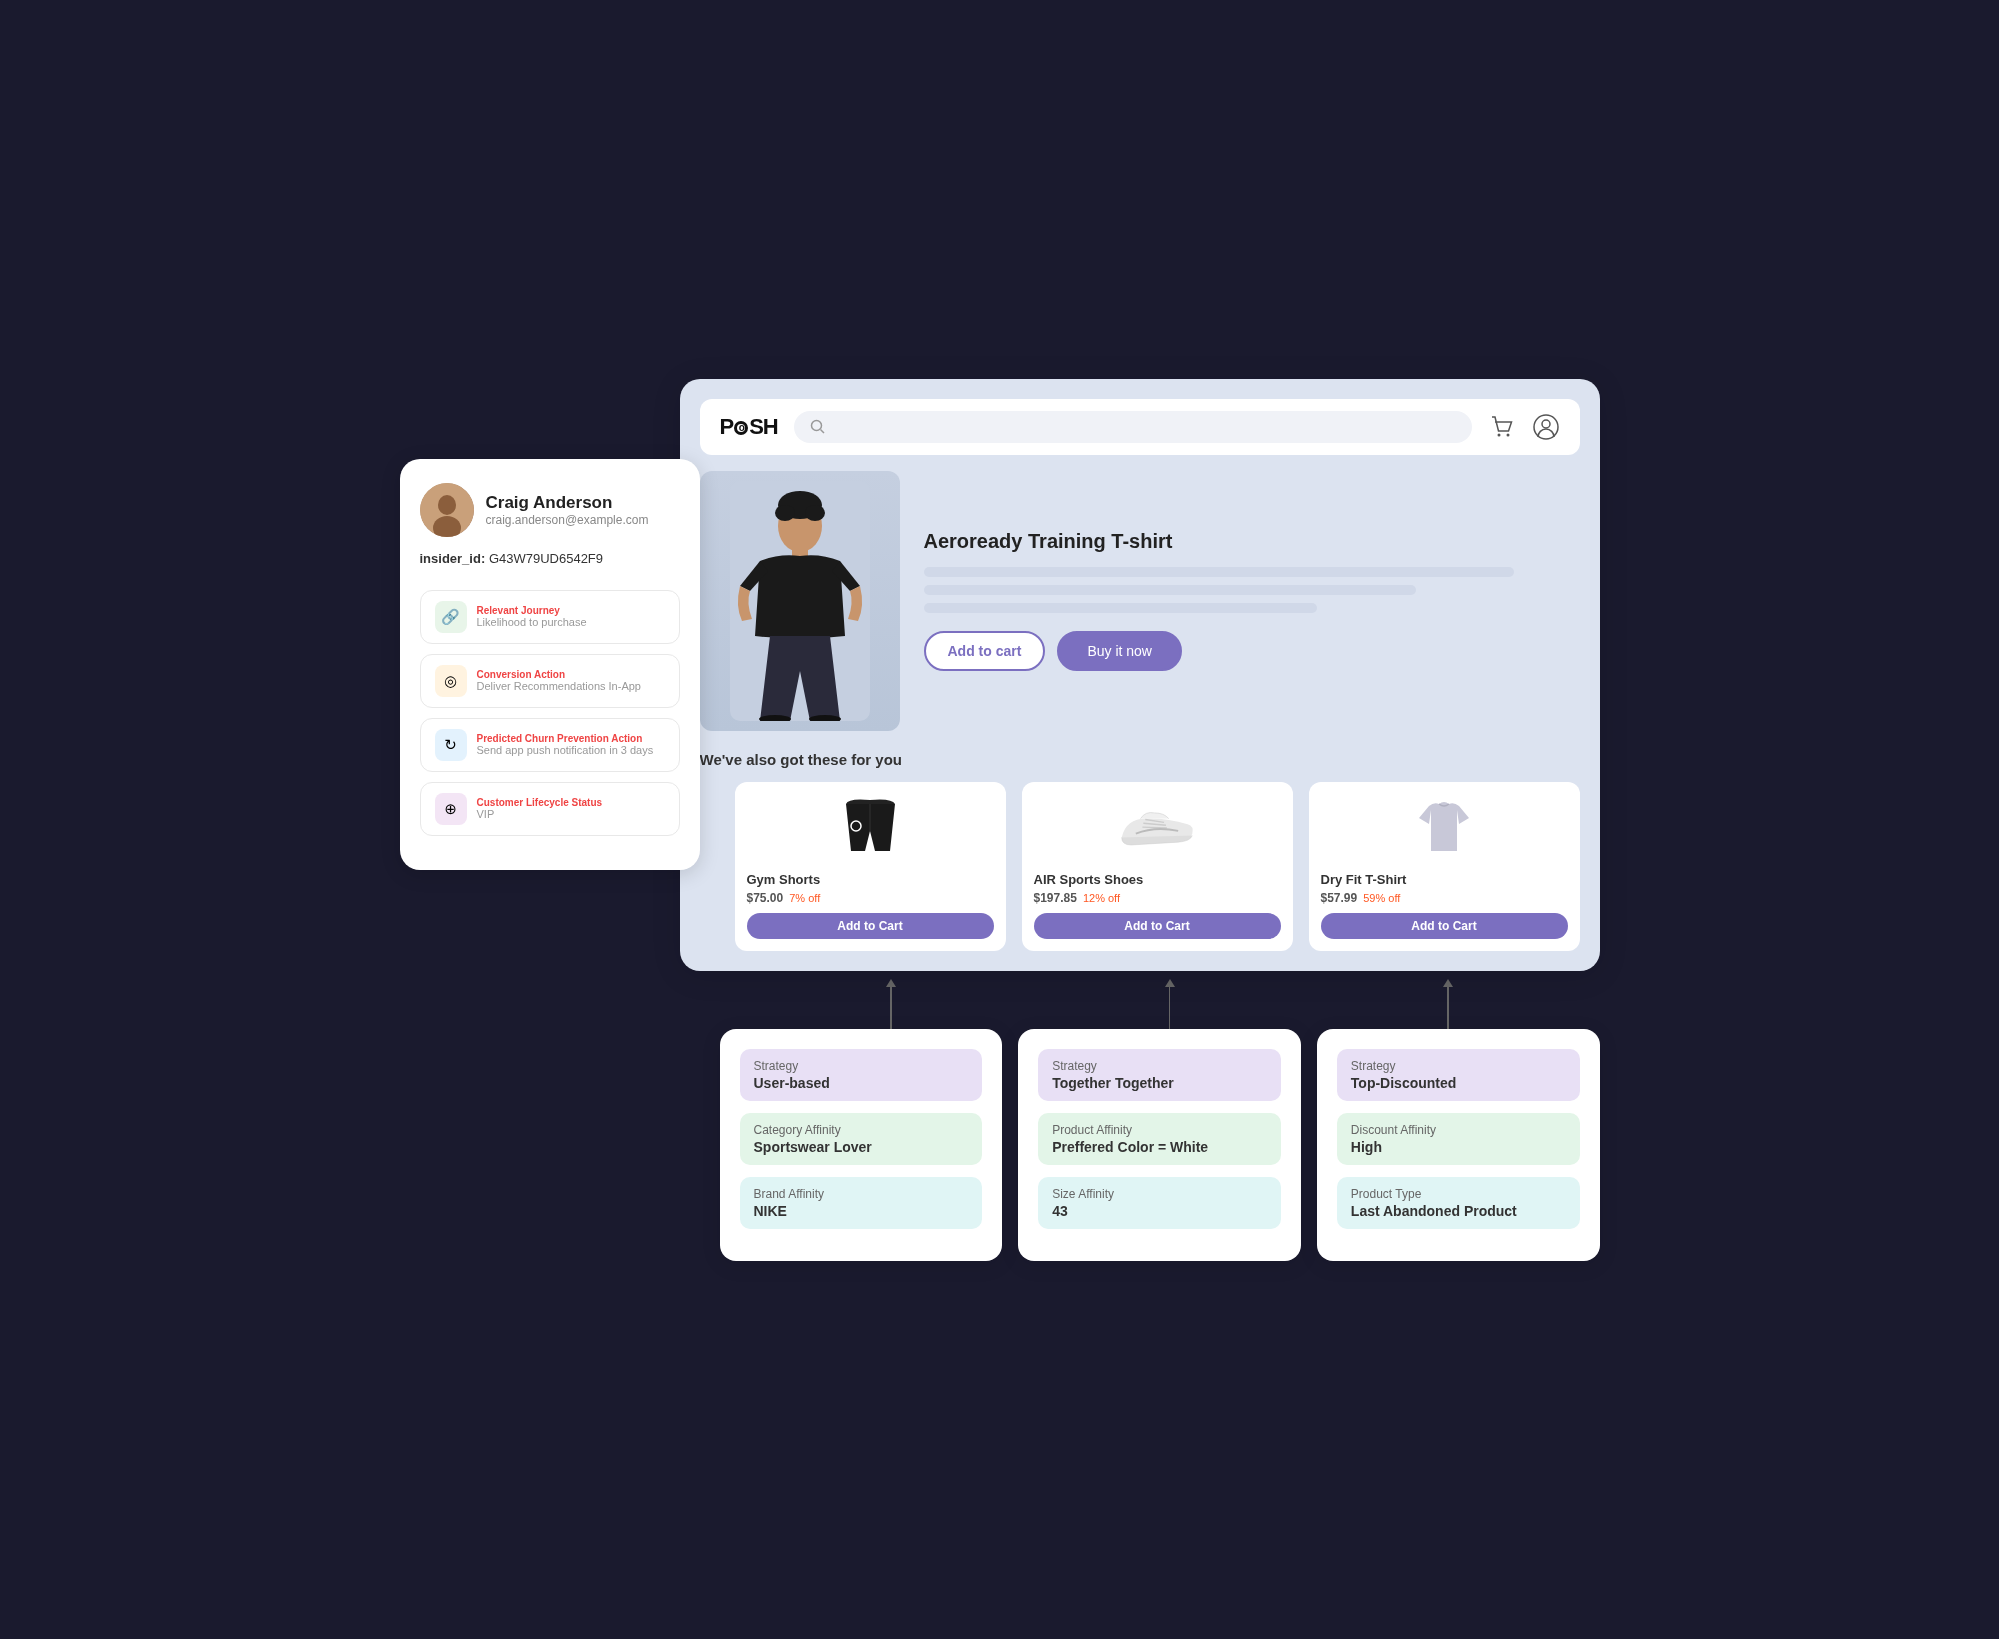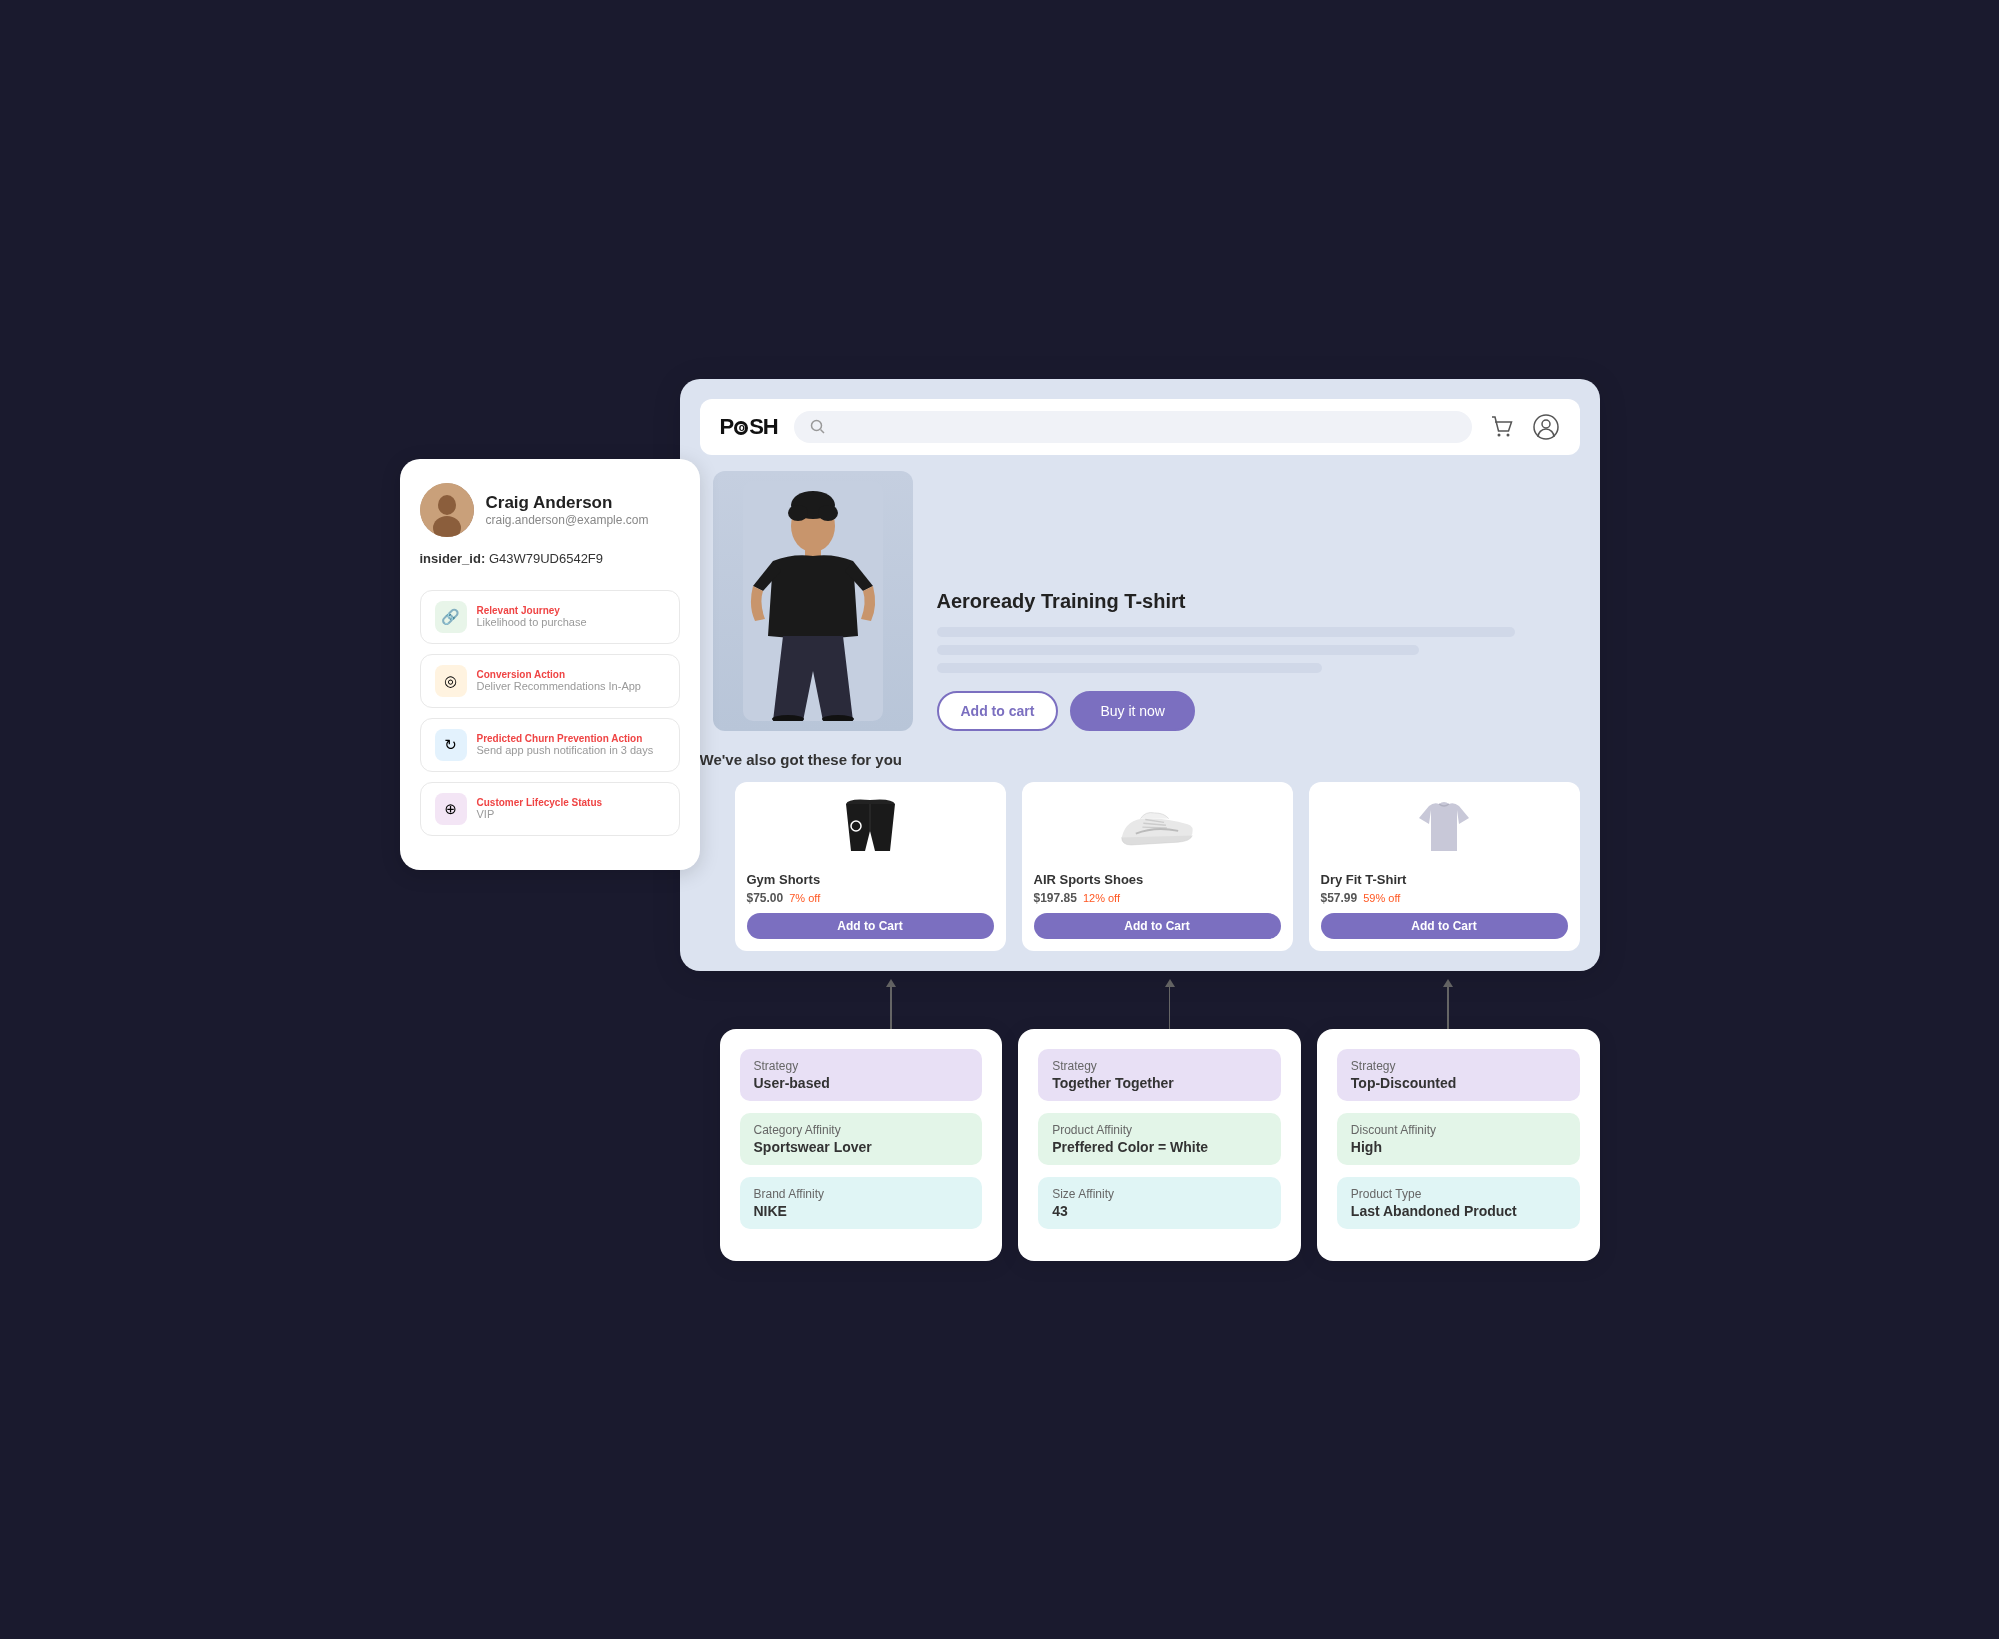--- a/index.html
+++ b/index.html
@@ -181,22 +181,21 @@
     .browser-icons {
       display: flex;
       gap: 16px;
       align-items: center;
     }
 
     
     .product-area {
       display: flex;
       gap: 24px;
-      align-items: flex-end;
-      padding-left: 13px;
+      align-items: center;
     }
 
     .product-image-box {
       width: 200px;
       min-width: 200px;
       height: 260px;
       background: linear-gradient(180deg, #c5cfe0 0%, #b8c5d8 100%);
       border-radius: 12px;
       display: flex;
       align-items: center;

